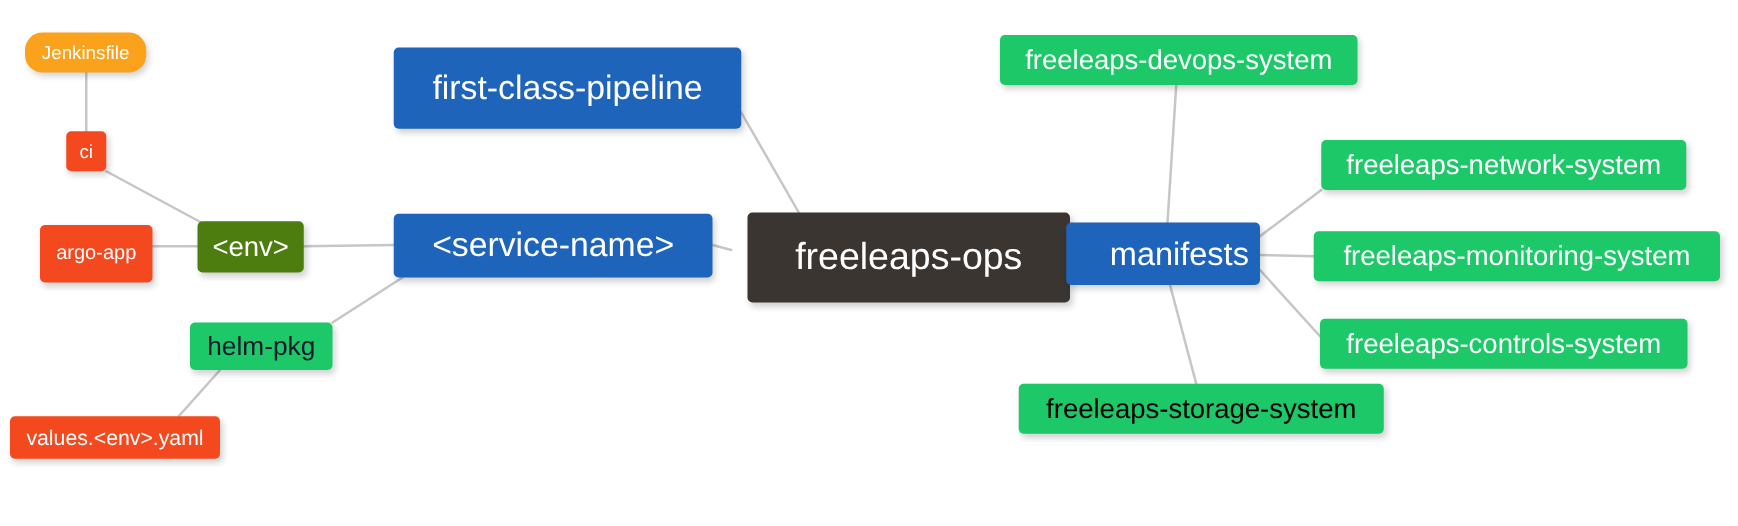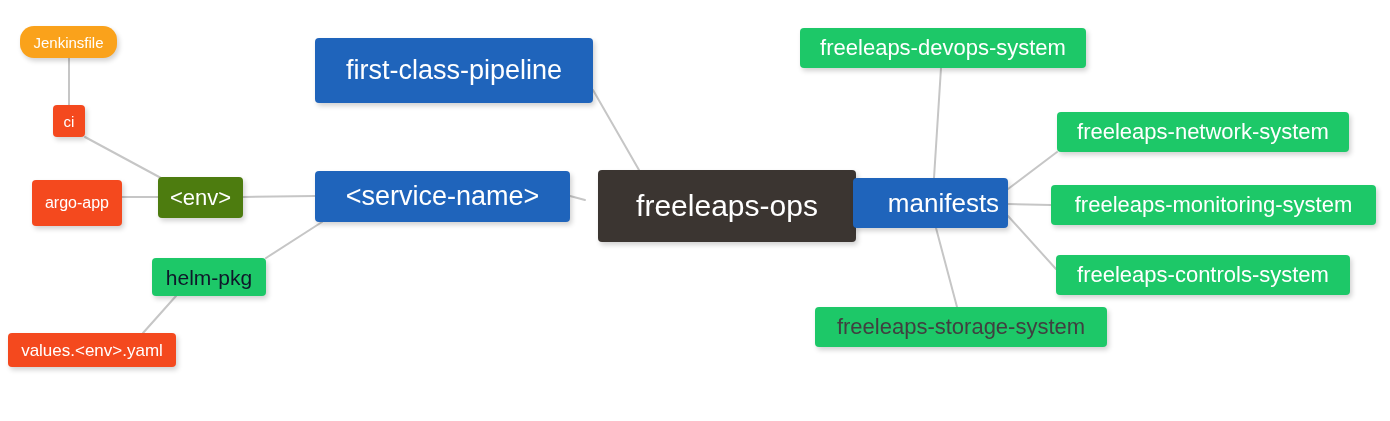--- a/index.html
+++ b/index.html
@@ -100,17 +100,17 @@
       </div>
       <div class="node" style="left: 1057px; top: 112px; width: 292px; height: 40px; background: rgb(29, 200, 104); font-size: 22px; color: rgb(255, 255, 255);">
         <span class="node-label">freeleaps-network-system</span>
       </div>
       <div class="node" style="left: 1051px; top: 185px; width: 325px; height: 40px; background: rgb(29, 200, 104); font-size: 22px; color: rgb(255, 255, 255);">
         <span class="node-label">freeleaps-monitoring-system</span>
       </div>
       <div class="node" style="left: 1056px; top: 255px; width: 294px; height: 40px; background: rgb(29, 200, 104); font-size: 22px; color: rgb(255, 255, 255);">
         <span class="node-label">freeleaps-controls-system</span>
       </div>
-      <div class="node" style="left: 815px; top: 307px; width: 292px; height: 40px; background: rgb(29, 200, 104); font-size: 22px; color: #404040;">
+      <div class="node" style="left: 815px; top: 307px; width: 292px; height: 40px; background: rgb(29, 200, 104); font-size: 22px; color: #000000;">
         <span class="node-label">freeleaps-storage-system</span>
       </div>
     </div>
 </div>
 
 </body></html>

